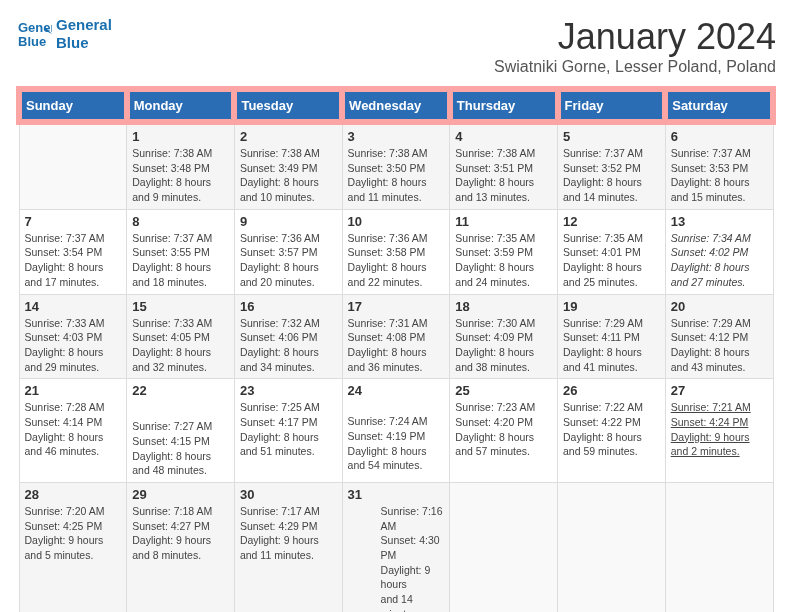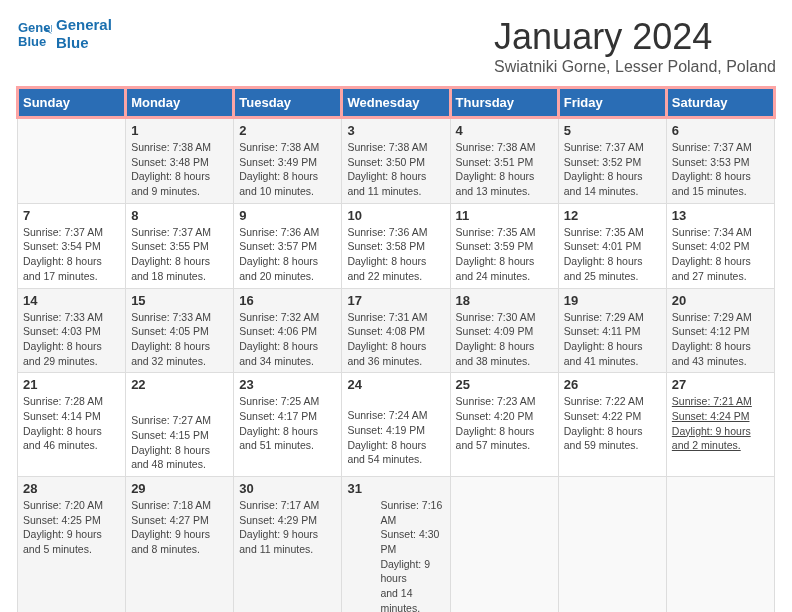--- a/index.html
+++ b/index.html
@@ -19,20 +19,21 @@
     .logo {
       display: flex;
       align-items: center;
       gap: 4px;
     }
     .logo-icon {
       width: 36px;
       height: 36px;
     }
     .title-area {
+      text-align: right;
     }
     .month-title {
       font-size: 36px;
       font-weight: normal;
       color: #333;
     }
     .location-title {
       font-size: 16px;
       color: #555;
     }
@@ -40,21 +41,21 @@
       width: 100%;
       border-collapse: collapse;
       table-layout: fixed;
     }
     thead tr th {
       background-color: #2a6db5;
       color: #fff;
       font-size: 13px;
       padding: 6px 4px;
       text-align: left;
-      border: 3px solid #fca5a5;
+      border: 6px solid #fca5a5;
     }
     tbody tr td {
       vertical-align: top;
       padding: 4px 5px;
       font-size: 11px;
       color: #333;
       border: 1px solid #ddd;
       height: 80px;
     }
     tbody tr:nth-child(odd) td { background: #f5f5f5; }
@@ -189,21 +190,21 @@
         </td>
         <td>
           <span class="day-number">12</span>
           <div class="day-info" style="white-space: pre-line;">Sunrise: 7:35 AM
 Sunset: 4:01 PM
 Daylight: 8 hours
 and 25 minutes.</div>
         </td>
         <td>
           <span class="day-number">13</span>
-          <div class="day-info" style="white-space: pre-line;">Sunrise: 7:34 AM
+          <div class="day-info" style="white-space: pre-line; font-style: italic;">Sunrise: 7:34 AM
 Sunset: 4:02 PM
 Daylight: 8 hours
 and 27 minutes.</div>
         </td>
       </tr>
       <tr>
         <td>
           <span class="day-number">14</span>
           <div class="day-info" style="white-space: pre-line;">Sunrise: 7:33 AM
 Sunset: 4:03 PM

